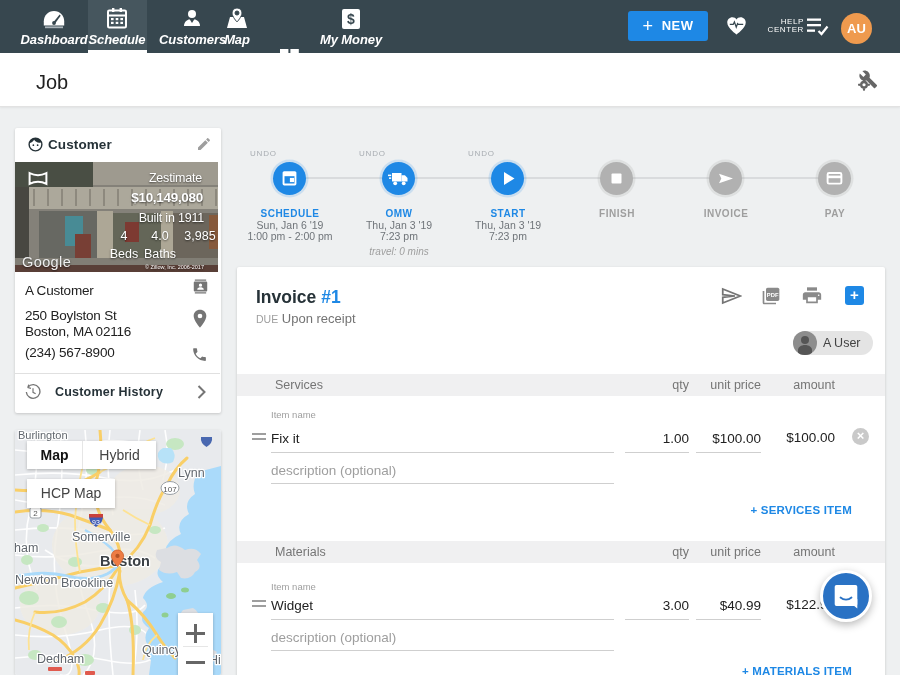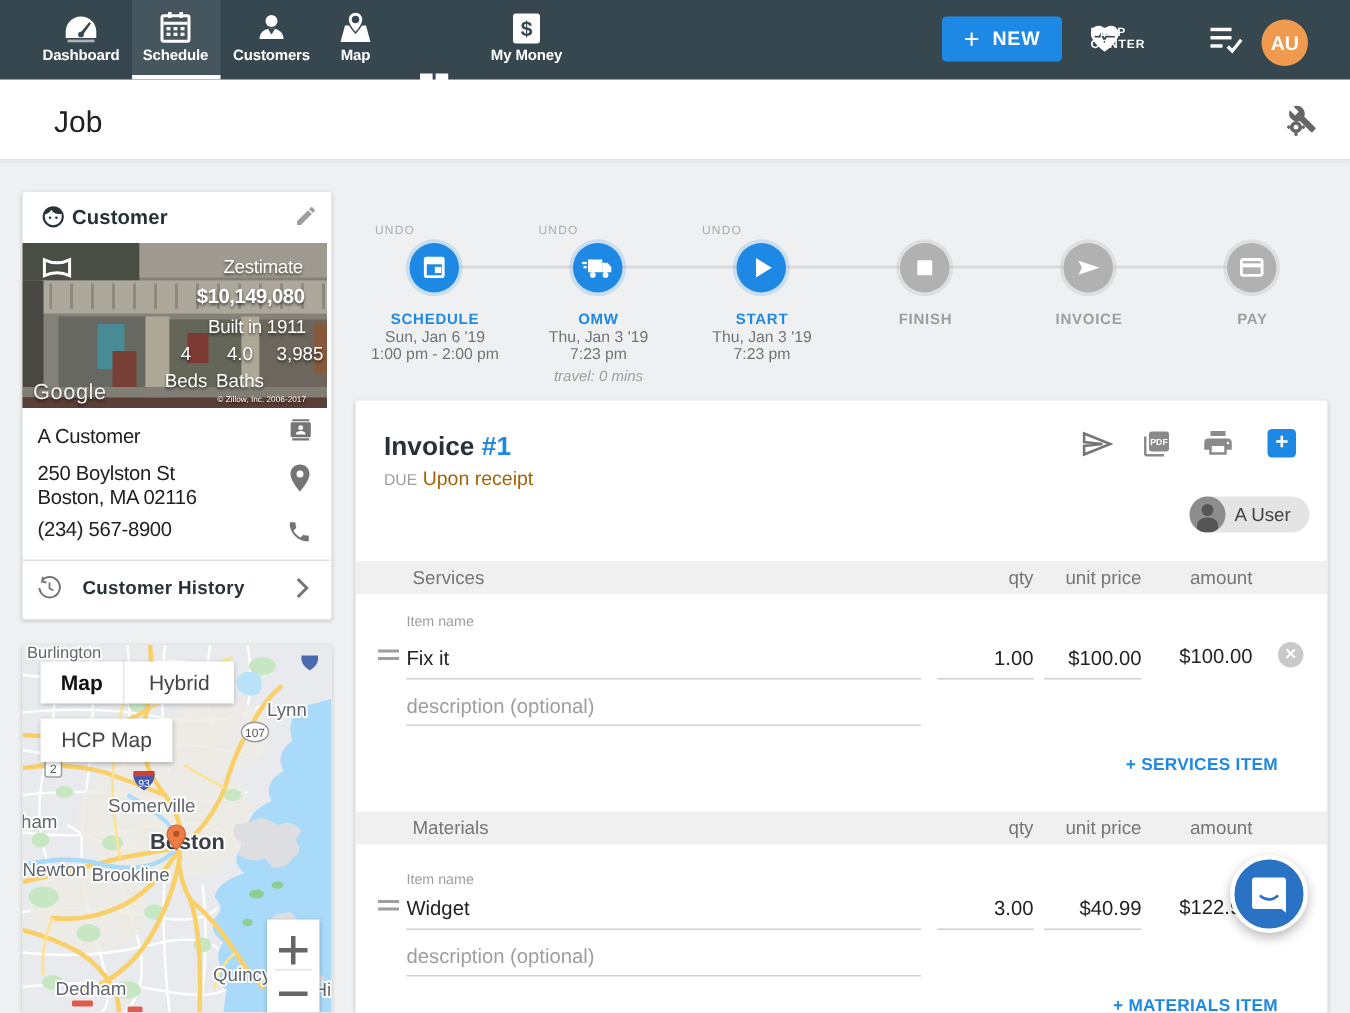--- a/index.html
+++ b/index.html
@@ -4,25 +4,25 @@
 <style>
 * { margin:0; padding:0; box-sizing:border-box; }
 html,body { width:900px; height:675px; overflow:hidden; }
 body { font-family:"Liberation Sans", sans-serif; background:#eef0f1; position:relative; }
 .abs { position:absolute; }
 
 
 .nav { position:absolute; left:0; top:0; width:900px; height:53px; background:#37474f; z-index:20; }
 .tab { position:absolute; top:0; height:53px; text-align:center; color:#fff; }
 .tab .ic { height:25px; margin-top:6px; display:flex; align-items:center; justify-content:center; }
-.tab .lb { font-size:10px; font-weight:bold; margin-top:1px; letter-spacing:-0.1px; }
+.tab .lb { font-size:13px; font-weight:bold; margin-top:1px; letter-spacing:-0.1px;font-style:italic; }
 .tab-active-bg { position:absolute; left:88px; top:0; width:59px; height:53px; background:#46565e; }
 .tab-underline { position:absolute; left:88px; top:50px; width:59px; height:3px; background:#fff; }
 .newbtn { position:absolute; left:628px; top:11px; width:80px; height:30px; background:#1e88e5; border-radius:3px; color:#fff; font-size:13px; font-weight:bold; text-align:center; line-height:30px; letter-spacing:0.5px; }
-.helpcenter { position:absolute; left:727px; top:18px; width:48px; color:#fff; font-size:8px; font-weight:bold; text-align:left; letter-spacing:0.6px; line-height:8px; }
+.helpcenter { position:absolute; left:756px; top:18px; width:48px; color:#fff; font-size:8px; font-weight:normal; text-align:right; letter-spacing:0.6px; line-height:8px; }
 .avatar { position:absolute; left:841px; top:13px; width:31px; height:31px; border-radius:50%; background:#ef9a4e; color:#fff; font-size:13px; font-weight:bold; text-align:center; line-height:31px; }
 
 
 .jobbar { position:absolute; left:0; top:53px; width:900px; height:54px; background:#fff; border-bottom:1px solid #e2e2e2; z-index:10; box-shadow:0 1px 2px rgba(0,0,0,0.06); }
 .jobbar h1 { position:absolute; left:36px; top:18px; font-size:20px; font-weight:normal; color:#212121; }
 
 
 .card { position:absolute; background:#fff; border-radius:2px; box-shadow:0 1px 3px rgba(0,0,0,0.18); }
 
 
@@ -49,21 +49,21 @@
 .tl-label.blue { color:#1e88e5; }
 .tl-label.gray { color:#9e9e9e; }
 .tl-date { position:absolute; top:220px; width:120px; text-align:center; font-size:10.5px; color:#6f7479; line-height:11px; }
 .tl-travel { position:absolute; top:246px; width:120px; text-align:center; font-size:10px; font-style:italic; color:#9e9e9e; }
 
 
 .inv { left:237px; top:267px; width:648px; height:420px; }
 .inv h2 { position:absolute; left:19px; top:20px; font-size:17.5px; color:#263238; }
 .inv h2 .num { color:#1e88e5; }
 .due { position:absolute; left:19px; top:44px; font-size:13px; color:#9e9e9e; }
-.due a { color:#a16207; text-decoration:none; }
+.due a { color:#737373; text-decoration:none; }
 .userchip { position:absolute; left:556px; top:64px; height:24px; background:#e4e4e4; border-radius:12px; font-size:12.5px; color:#424242; padding-left:30px; padding-right:12px; line-height:24px; }
 .userchip .av { position:absolute; left:0; top:0; width:24px; height:24px; border-radius:50%; background:#8d8d8d; overflow:hidden; }
 .secthead { position:absolute; left:0px; width:648px; height:22px; background:#f0f0f1; font-size:12.5px; color:#757575; }
 .secthead .sname { position:absolute; left:38px; top:4px; }
 .col-qty { position:absolute; width:60px; text-align:right; left:392px; }
 .col-unit { position:absolute; width:80px; text-align:right; left:444px; }
 .col-amt { position:absolute; width:80px; text-align:right; left:518px; }
 .itemlabel { position:absolute; font-size:9.5px; color:#9e9e9e; left:34px; }
 .iteminput { position:absolute; left:34px; font-size:13.5px; color:#212121; }
 .uline { position:absolute; height:1px; background:#cfcfcf; }
@@ -104,21 +104,21 @@
             <rect x="9.7" y="11" width="2.6" height="2.2"></rect>
             <rect x="14.4" y="11" width="2.6" height="2.2"></rect>
             <rect x="5" y="14.8" width="2.6" height="2.2"></rect>
             <rect x="9.7" y="14.8" width="2.6" height="2.2"></rect>
             <rect x="14.4" y="14.8" width="2.6" height="2.2"></rect>
           </g>
         </svg>
       </div>
     <div class="lb">Schedule</div>
   </div>
-  <div class="tab" style="left:148px; width:66px;">
+  <div class="tab" style="left:159px; width:66px;">
     <div class="ic">
         <svg width="24" height="24" viewBox="0 0 24 24">
           <circle cx="12" cy="7" r="4" fill="#fff"></circle>
           <path d="M12 12 C7 12 4 15 4 19 L20 19 C20 15 17 12 12 12 Z" fill="#fff"></path>
           <path d="M12 12 L9.5 12 12 16 14.5 12 Z" fill="#37474f"></path>
         </svg>
       </div>
     <div class="lb">Customers</div>
   </div>
   <div class="tab" style="left:213px; width:48px;">

